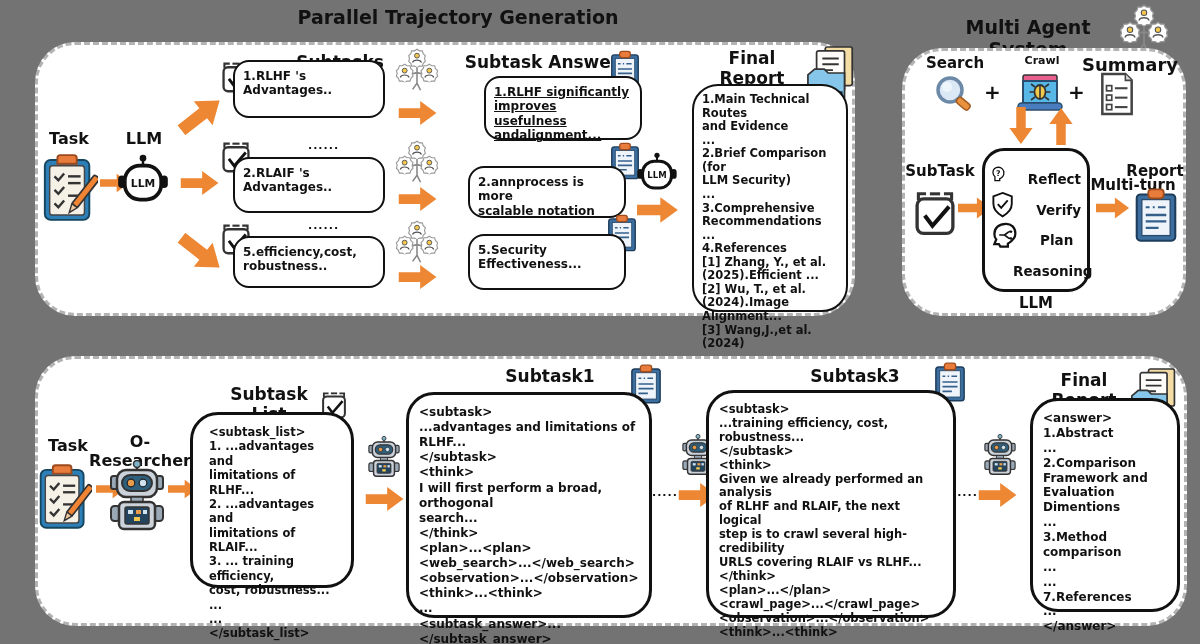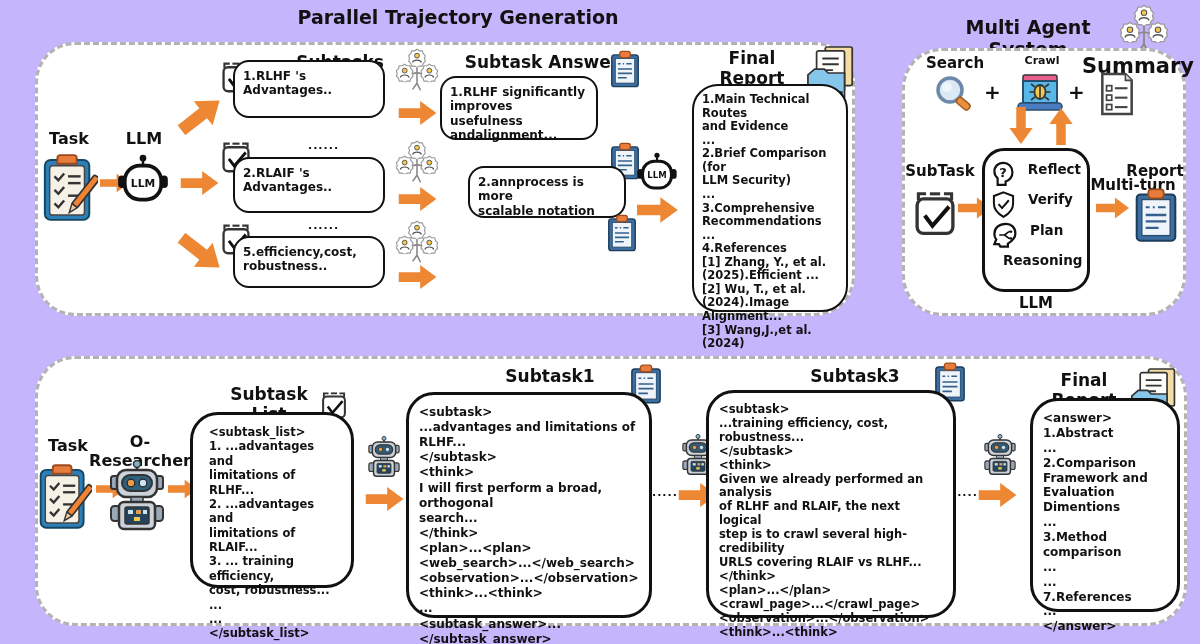--- a/index.html
+++ b/index.html
@@ -1,36 +1,36 @@
 <!DOCTYPE html>
 <html style="--orange: #ED8733;"><head>
 <meta charset="utf-8">
 <style>
   * { box-sizing: border-box; margin: 0; padding: 0; }
   body { background: #ffffff; font-family: "DejaVu Sans", "Liberation Sans", sans-serif; }
-  #canvas { position: relative; width: 1200px; height: 644px; background: #c4b5fd; overflow: hidden; }
+  #canvas { position: relative; width: 1200px; height: 644px; background: #737373; overflow: hidden; }
   .abs { position: absolute; }
   .panel { position: absolute; border: 3px dashed #b3b3b3; border-radius: 40px; background: #fff; }
   .sec-title { position: absolute; font-weight: bold; font-size: 19px; color: #111; text-align: center; }
   .lbl { position: absolute; font-weight: bold; font-size: 16px; color: #111; text-align: center; }
   .lbl-sm { position: absolute; font-weight: bold; font-size: 14px; color: #111; text-align: center; }
   .box { position: absolute; border: 2.5px solid #111; border-radius: 16px; background: #fff;
          padding: 7px 8px; font-size: 12px; font-weight: bold; color: #111;
          white-space: pre-line; line-height: 1.2; }
   .bigbox { border-radius: 28px; border-width: 3px; padding: 10px 10px; }
   .dots { position: absolute; font-size: 11px; font-weight: bold; letter-spacing: 1px; color: #111; }
   .arrow { color: var(--orange, #ED8733); }
   .icon { display: block; }
   .r38 { transform: rotate(38deg); }
   .rm38 { transform: rotate(-38deg); }
   .r90 { transform: rotate(90deg); }
   .rm90 { transform: rotate(-90deg); }
   .llmbox { position: absolute; border: 3px solid #111; border-radius: 22px; background: #fff;
             display: flex; flex-direction: column; justify-content: space-around; padding: 8px 6px; }
-  .llmrow { display: flex; align-items: flex-start; gap: 12px; }
+  .llmrow { display: flex; align-items: flex-end; gap: 22px; }
   .llmrow span { font-weight: bold; font-size: 13.5px; color: #111; }
   .plus { position: absolute; font-weight: bold; font-size: 20px; color: #111; }
 </style>
 </head>
 <body>
 
 <svg width="0" height="0" style="position:absolute">
 <defs>
   <symbol id="sym-arrow" viewBox="0 0 36 24">
     <polygon points="0,7.5 20,7.5 20,1 35,12 20,23 20,16.5 0,16.5" fill="currentColor"></polygon>
@@ -240,33 +240,35 @@
     </svg>
   <svg class="abs icon arrow" style="left:390px; top:264px;" width="56" height="26" viewBox="0 0 36 24">
       <use href="#sym-arrow"></use>
     </svg>
 
   <div class="lbl" style="left:452px; top:52px; width:180px; font-size:17px;">Subtask Answer</div>
 
   <svg class="abs icon" style="left:610px; top:50px;" width="30" height="38">
       <use href="#sym-clipboard-report"></use>
     </svg>
-  <div class="box" style="left:440px; top:76px; width:158px; height:64px;">1.RLHF significantly
+  <div class="box" style="left:484px; top:76px; width:158px; height:64px;text-decoration:underline;">1.RLHF significantly
 improves usefulness
 andalignment...</div>
 
   <svg class="abs icon" style="left:610px; top:142px;" width="30" height="38">
       <use href="#sym-clipboard-report"></use>
     </svg>
   <div class="box" style="left:468px; top:166px; width:158px; height:52px;">2.annprocess is more
 scalable notation</div>
 
   <svg class="abs icon" style="left:607px; top:214px;" width="30" height="38">
       <use href="#sym-clipboard-report"></use>
     </svg>
+  <div class="box" style="left:468px; top:234px; width:158px; height:56px;">5.Security
+Effectiveness...</div>
 
   <svg class="abs icon" style="left:636px; top:152px;" width="42" height="38">
       <use href="#sym-llm-head"></use>
     </svg>
   <svg class="abs icon arrow" style="left:634px; top:196px;" width="48" height="28" viewBox="0 0 36 24">
       <use href="#sym-arrow"></use>
     </svg>
 
   <div class="lbl" style="left:694px; top:48px; width:116px; font-size:17px;">Final Report</div>
   <svg class="abs icon" style="left:806px; top:44px;" width="52" height="58">
@@ -299,21 +301,21 @@
       <use href="#sym-search"></use>
     </svg>
   <div class="plus" style="left:984px; top:80px;">+</div>
 
   <div class="lbl-sm" style="left:1014px; top:54px; width:56px; font-size:11px;">Crawl</div>
   <svg class="abs icon" style="left:1016px; top:74px;" width="48" height="40">
       <use href="#sym-crawl"></use>
     </svg>
   <div class="plus" style="left:1068px; top:80px;">+</div>
 
-  <div class="lbl-sm" style="left:1082px; top:54px; width:76px; font-size:21px;">Summary</div>
+  <div class="lbl-sm" style="left:1082px; top:54px; width:76px; font-size:18px;">Summary</div>
   <svg class="abs icon" style="left:1098px; top:72px;" width="38" height="44">
       <use href="#sym-summary"></use>
     </svg>
 
   <svg class="abs icon arrow r90" style="left:1002px; top:112px;" width="38" height="28" viewBox="0 0 36 24">
       <use href="#sym-arrow"></use>
     </svg>
   <svg class="abs icon arrow rm90" style="left:1042px; top:112px;" width="38" height="28" viewBox="0 0 36 24">
       <use href="#sym-arrow"></use>
     </svg>

